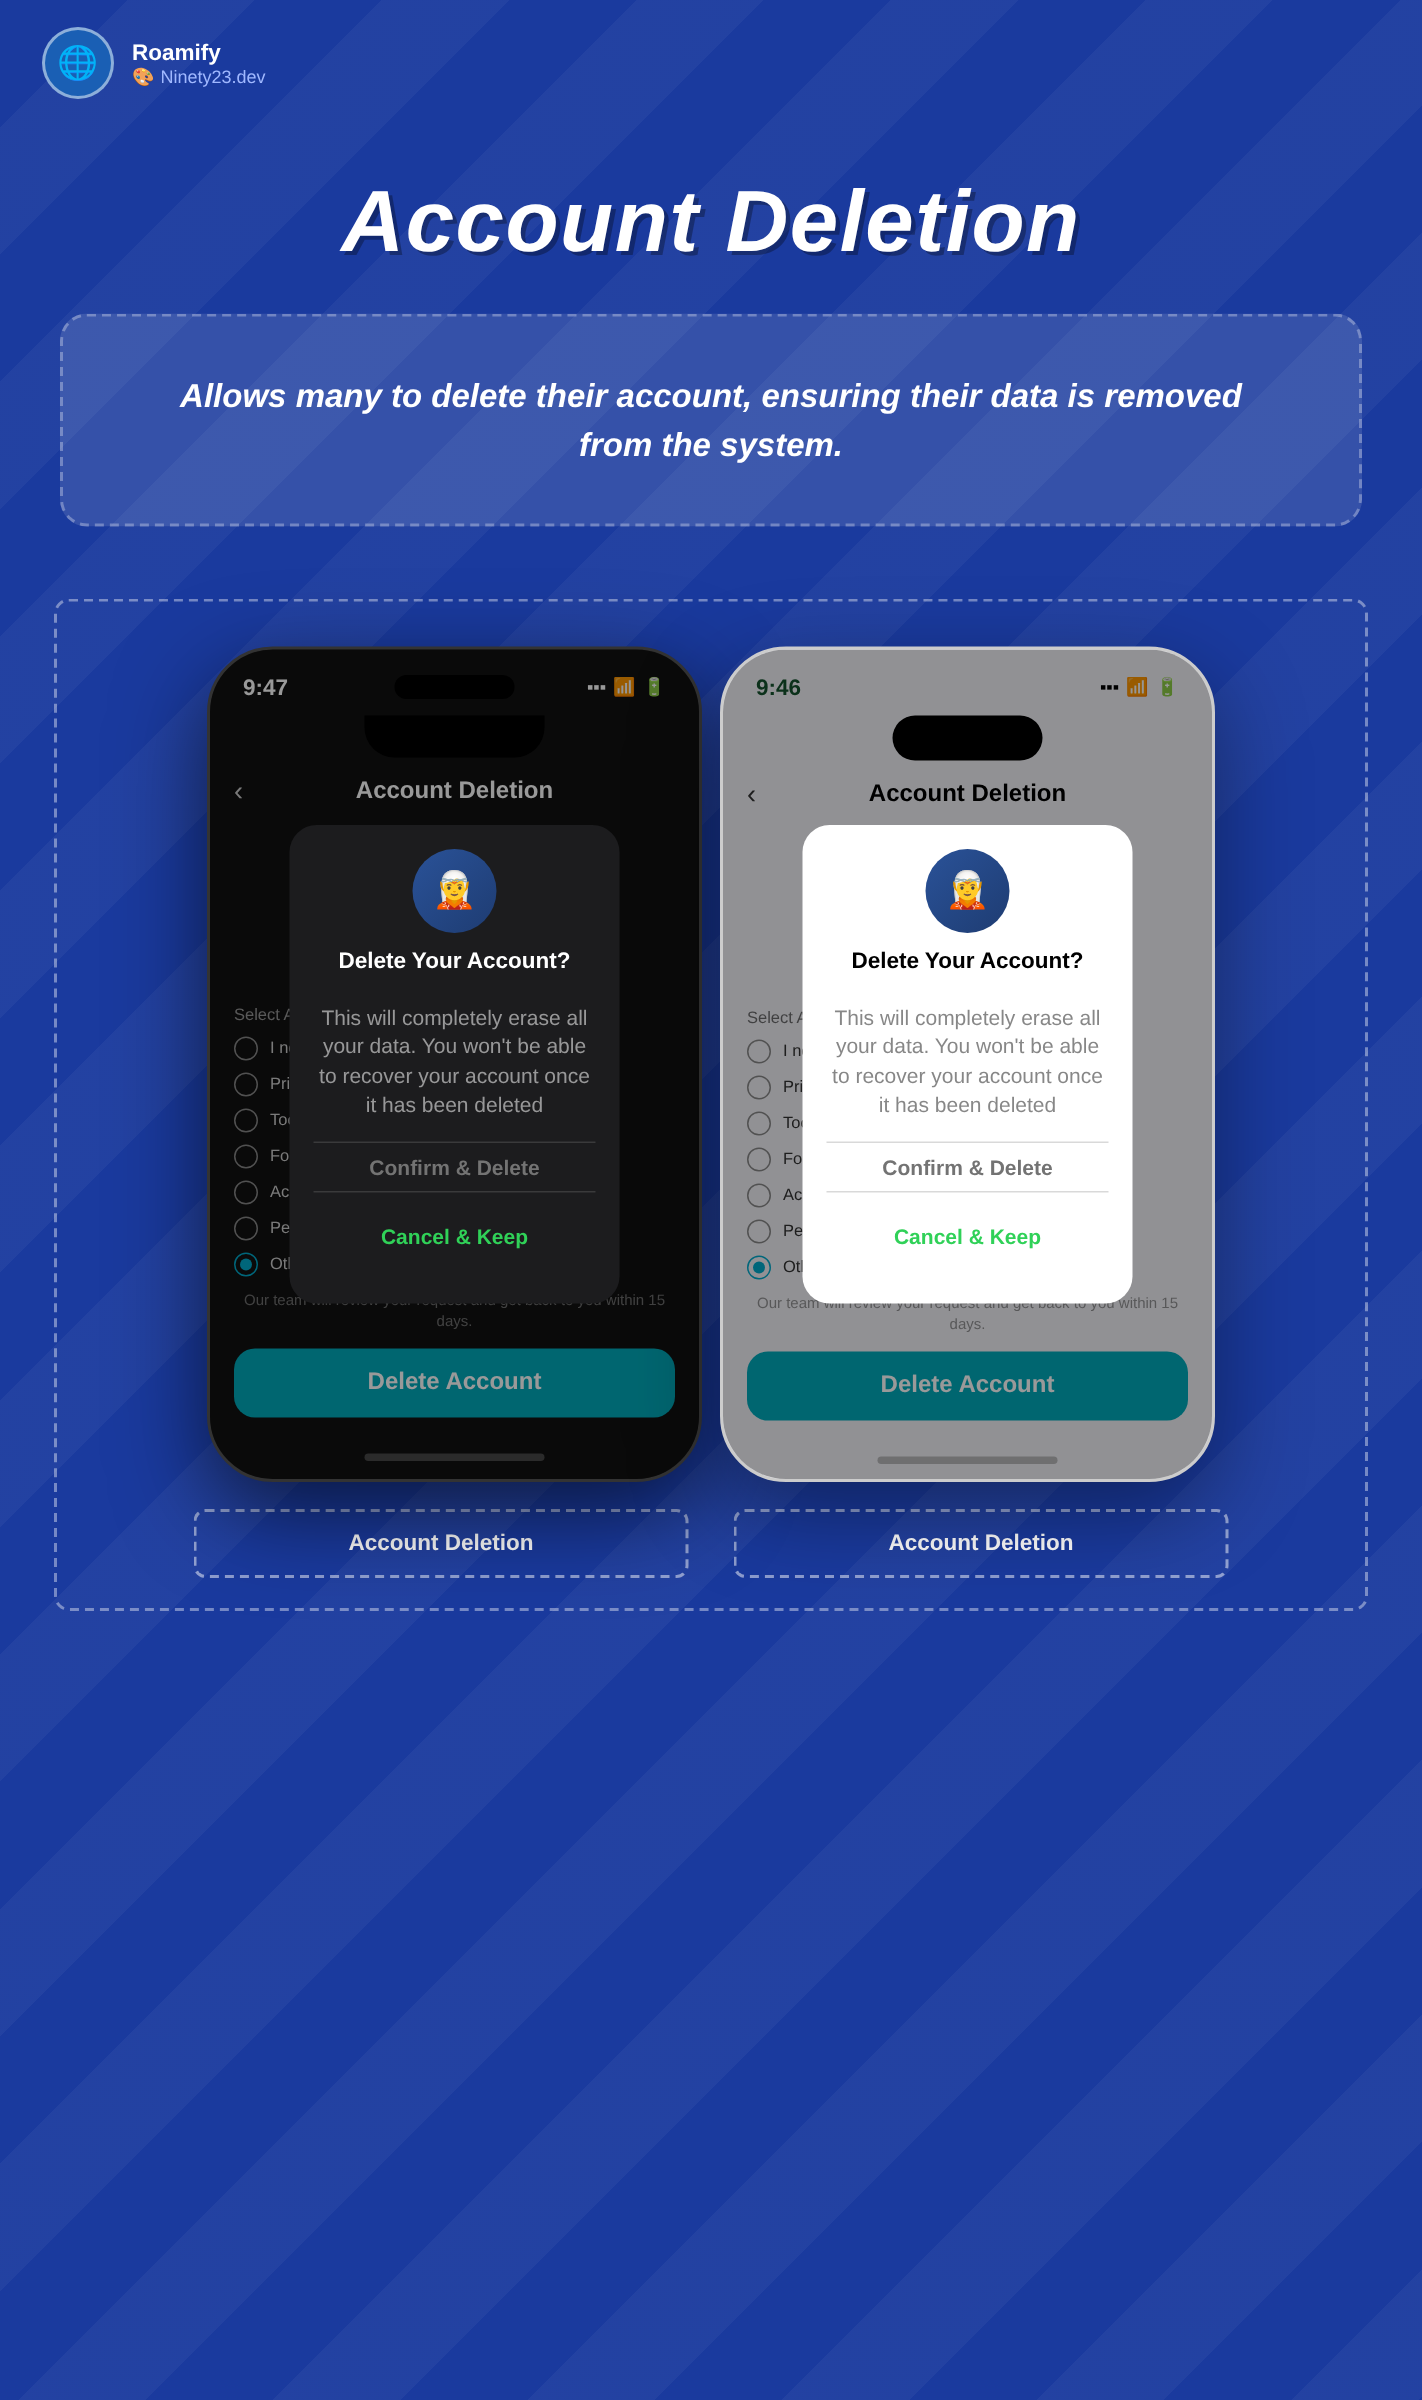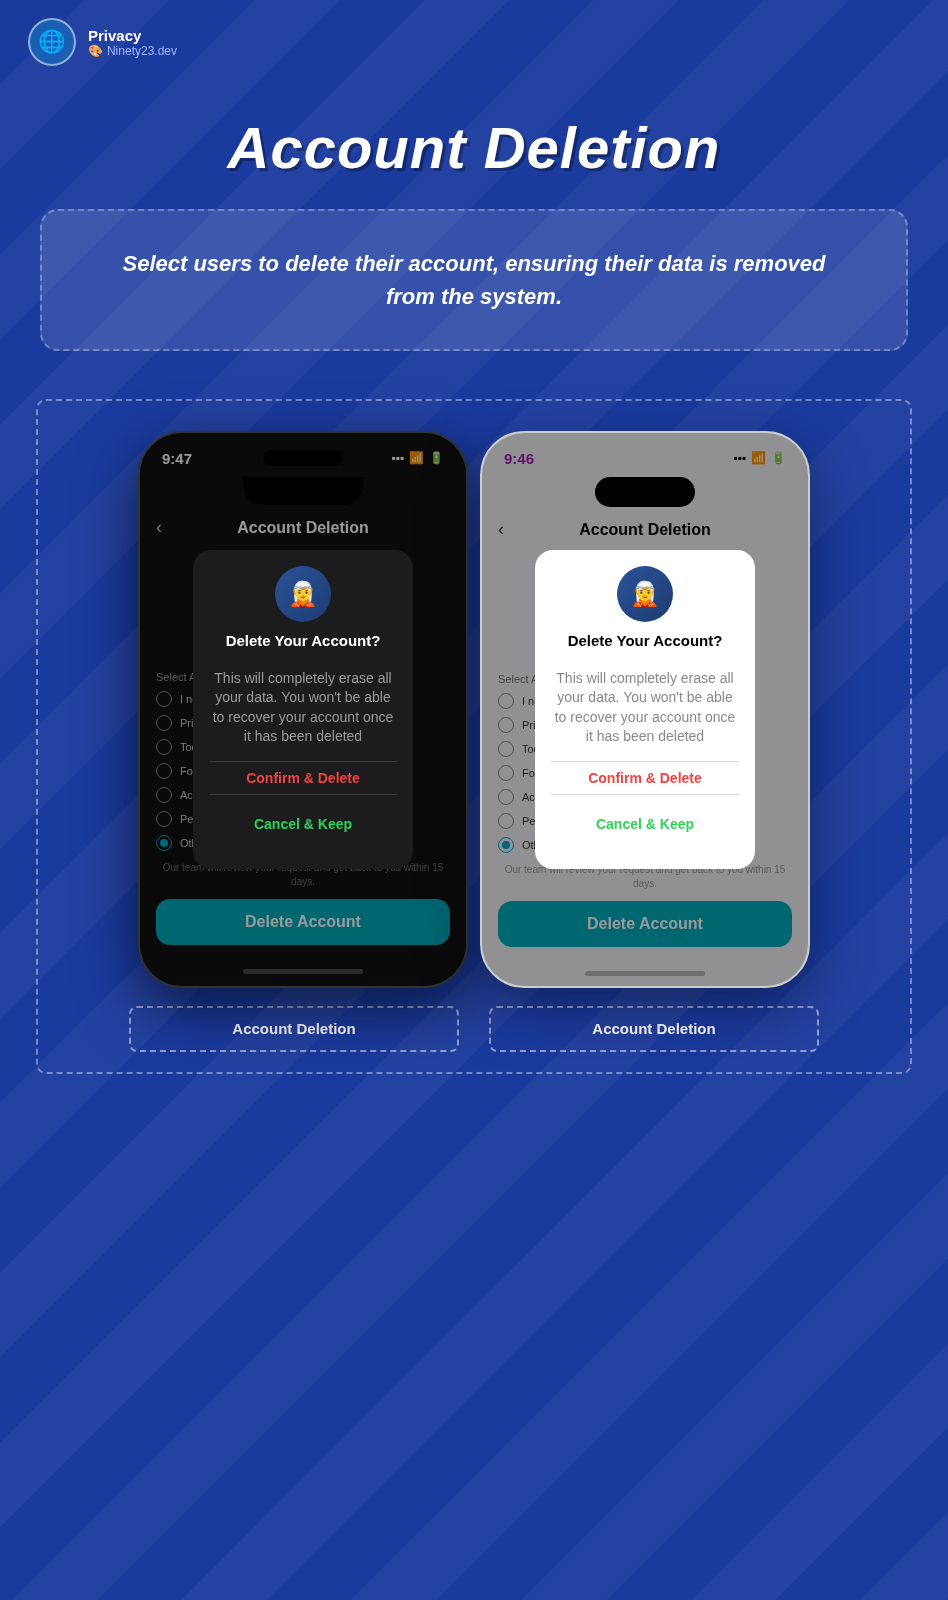--- a/index.html
+++ b/index.html
@@ -168,21 +168,21 @@
       padding: 10px 22px 4px 22px;
       height: 44px;
     }
 
     .status-time {
       font-size: 15px;
       font-weight: 600;
     }
 
     .phone-dark .status-time { color: #fff; }
-    .phone-light .status-time { color: #a21caf; }
+    .phone-light .status-time { color: #14532d; }
 
     .status-icons {
       display: flex;
       align-items: center;
       gap: 5px;
       font-size: 12px;
     }
 
     .phone-dark .status-icons { color: #fff; }
     .phone-light .status-icons { color: #000; }
@@ -387,21 +387,21 @@
       font-size: 14px;
       line-height: 1.4;
       margin-bottom: 14px;
       opacity: 0.7;
     }
 
     .phone-dark .dialog-message { color: #ccc; }
     .phone-light .dialog-message { color: #555; }
 
     .dialog-btn-confirm {
-      color: #ef4444;
+      color: #737373;
       font-size: 14px;
       font-weight: 600;
       padding: 8px 0;
       border-top: 1px solid rgba(128,128,128,0.3);
       cursor: pointer;
     }
 
     .dialog-btn-cancel {
       color: #30d158;
       font-size: 14px;
@@ -445,34 +445,34 @@
 </head>
 <body>
 
 <div class="page-wrapper">
 
   <div class="header">
     <div class="logo-circle">
       <span class="logo-icon">🌐</span>
     </div>
     <div class="brand-text">
-      <span class="brand-name">Privacy</span>
+      <span class="brand-name">Roamify</span>
       <span class="brand-sub">
         <span class="brand-sub-icon">🎨</span>
         <span>Ninety23.dev</span>
       </span>
     </div>
   </div>
 
   <div class="page-title-section">
     <h1 class="page-title">Account Deletion</h1>
   </div>
 
   <div class="description-box">
-    <p class="description-text">Select users to delete their account, ensuring their data is removed from the system.</p>
+    <p class="description-text">Allows many to delete their account, ensuring their data is removed from the system.</p>
   </div>
 
   <div class="phones-outer">
     <div class="phones-row">
 
       <div class="phone phone-dark">
 
         <div class="status-bar">
           <span class="status-time">9:47</span>
           <div style="width:80px;height:16px;background:#000;border-radius:10px;margin:0 auto;position:absolute;left:50%;transform:translateX(-50%)"></div>

